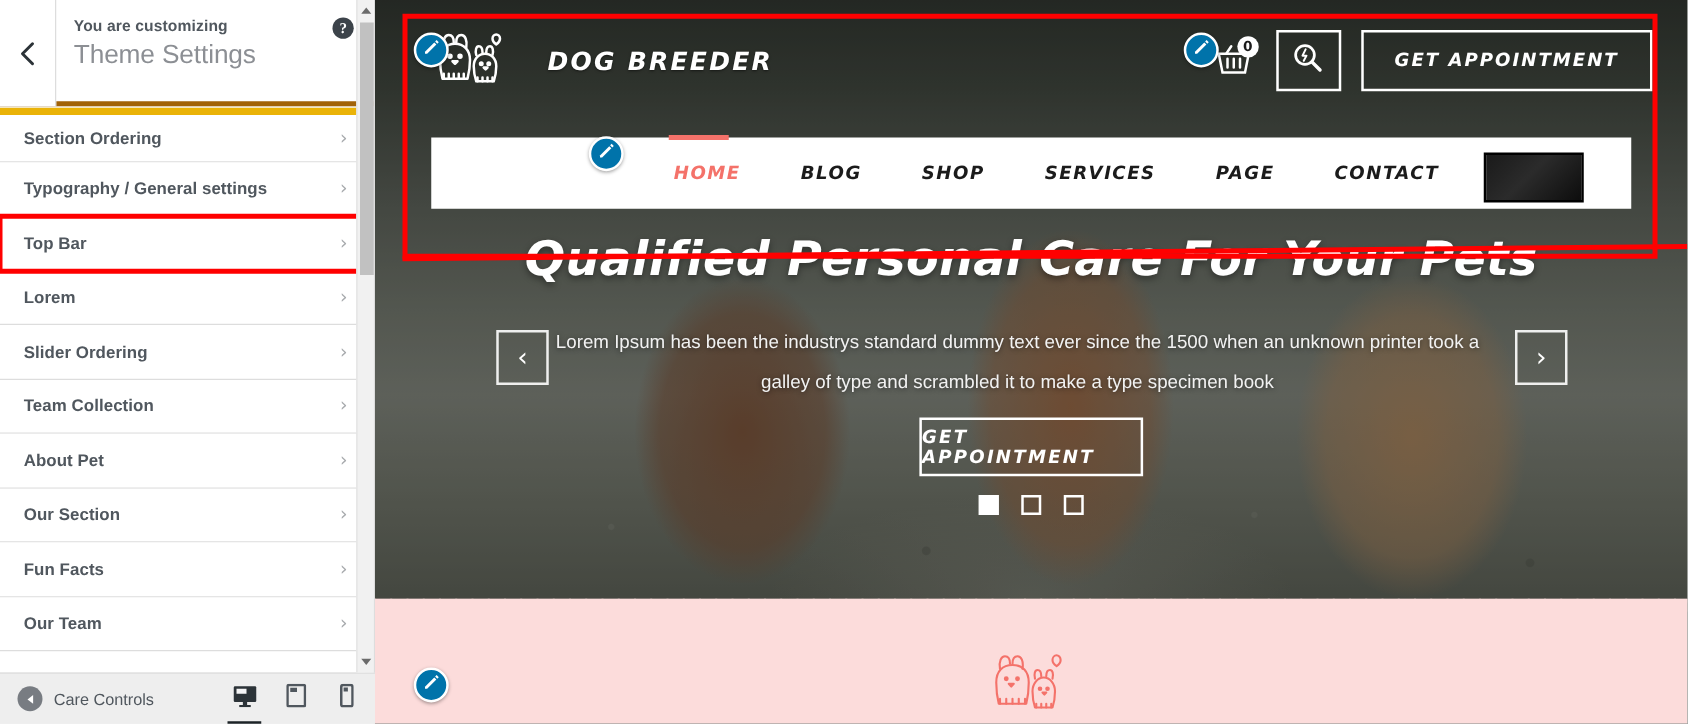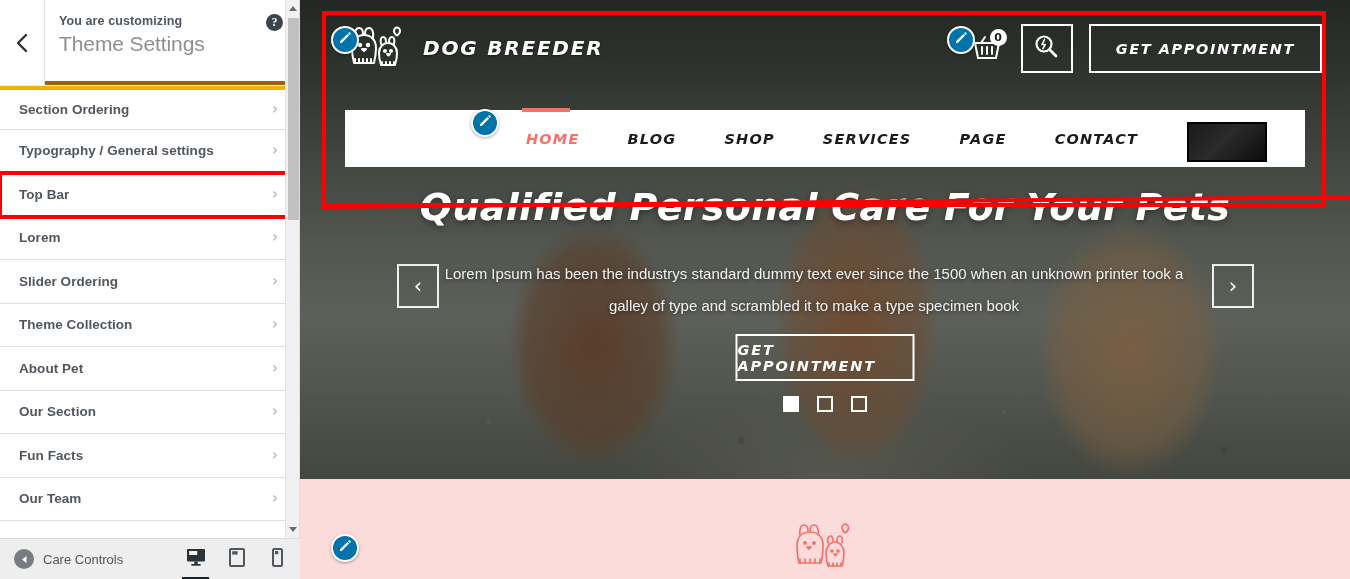--- a/index.html
+++ b/index.html
@@ -96,21 +96,21 @@
   .section-row {
     position: relative;
     height: 43.5px;
     display: flex;
     align-items: center;
     padding: 0 14px 0 19px;
     border-bottom: 1px solid #dddddd;
     background: #ffffff;
     cursor: pointer;
   }
-  .section-row:first-child { border-top: 4px solid #eab308; }
+  .section-row:first-child { border-top: 6px solid #eab308; }
   .section-label {
     font-size: 13.5px;
     color: #50575e;
     font-weight: 600;
     flex: 1;
     letter-spacing: 0.05px;
   }
   .chev {
     color: #a7aaad;
     font-size: 15px;
@@ -251,21 +251,21 @@
     height: 100px;
     z-index: 3;
   }
 
   #brand {
     position: absolute;
     left: 45px;
     top: 22px;
     display: flex;
     align-items: center;
-    gap: 10px;
+    gap: 25px;
     text-align: center;
   }
   #brand-name {
     font-family: "DejaVu Sans", sans-serif;
     font-style: italic;
     font-weight: bold;
     font-size: 20px;
     letter-spacing: 1.8px;
     color: #ffffff;
     text-shadow: 0 1px 2px rgba(0,0,0,0.5);
@@ -319,20 +319,21 @@
   #navbar {
     position: absolute;
     left: 45px;
     top: 110px;
     width: 960px;
     height: 57px;
     background: #ffffff;
     z-index: 4;
     display: flex;
     align-items: center;
+    padding-left: 13px;
   }
   #nav-links {
     display: flex;
     align-items: center;
     margin-left: 157px;
     gap: 0;
   }
   .nav-item {
     position: relative;
     font-family: "DejaVu Sans", sans-serif;
@@ -547,21 +548,21 @@
         <span class="section-label">Lorem</span>
         <span class="chev">›</span>
       </div>
 
       <div class="section-row">
         <span class="section-label">Slider Ordering</span>
         <span class="chev">›</span>
       </div>
 
       <div class="section-row">
-        <span class="section-label">Theme Collection</span>
+        <span class="section-label">Team Collection</span>
         <span class="chev">›</span>
       </div>
 
       <div class="section-row">
         <span class="section-label">About Pet</span>
         <span class="chev">›</span>
       </div>
 
       <div class="section-row">
         <span class="section-label">Our Section</span>

